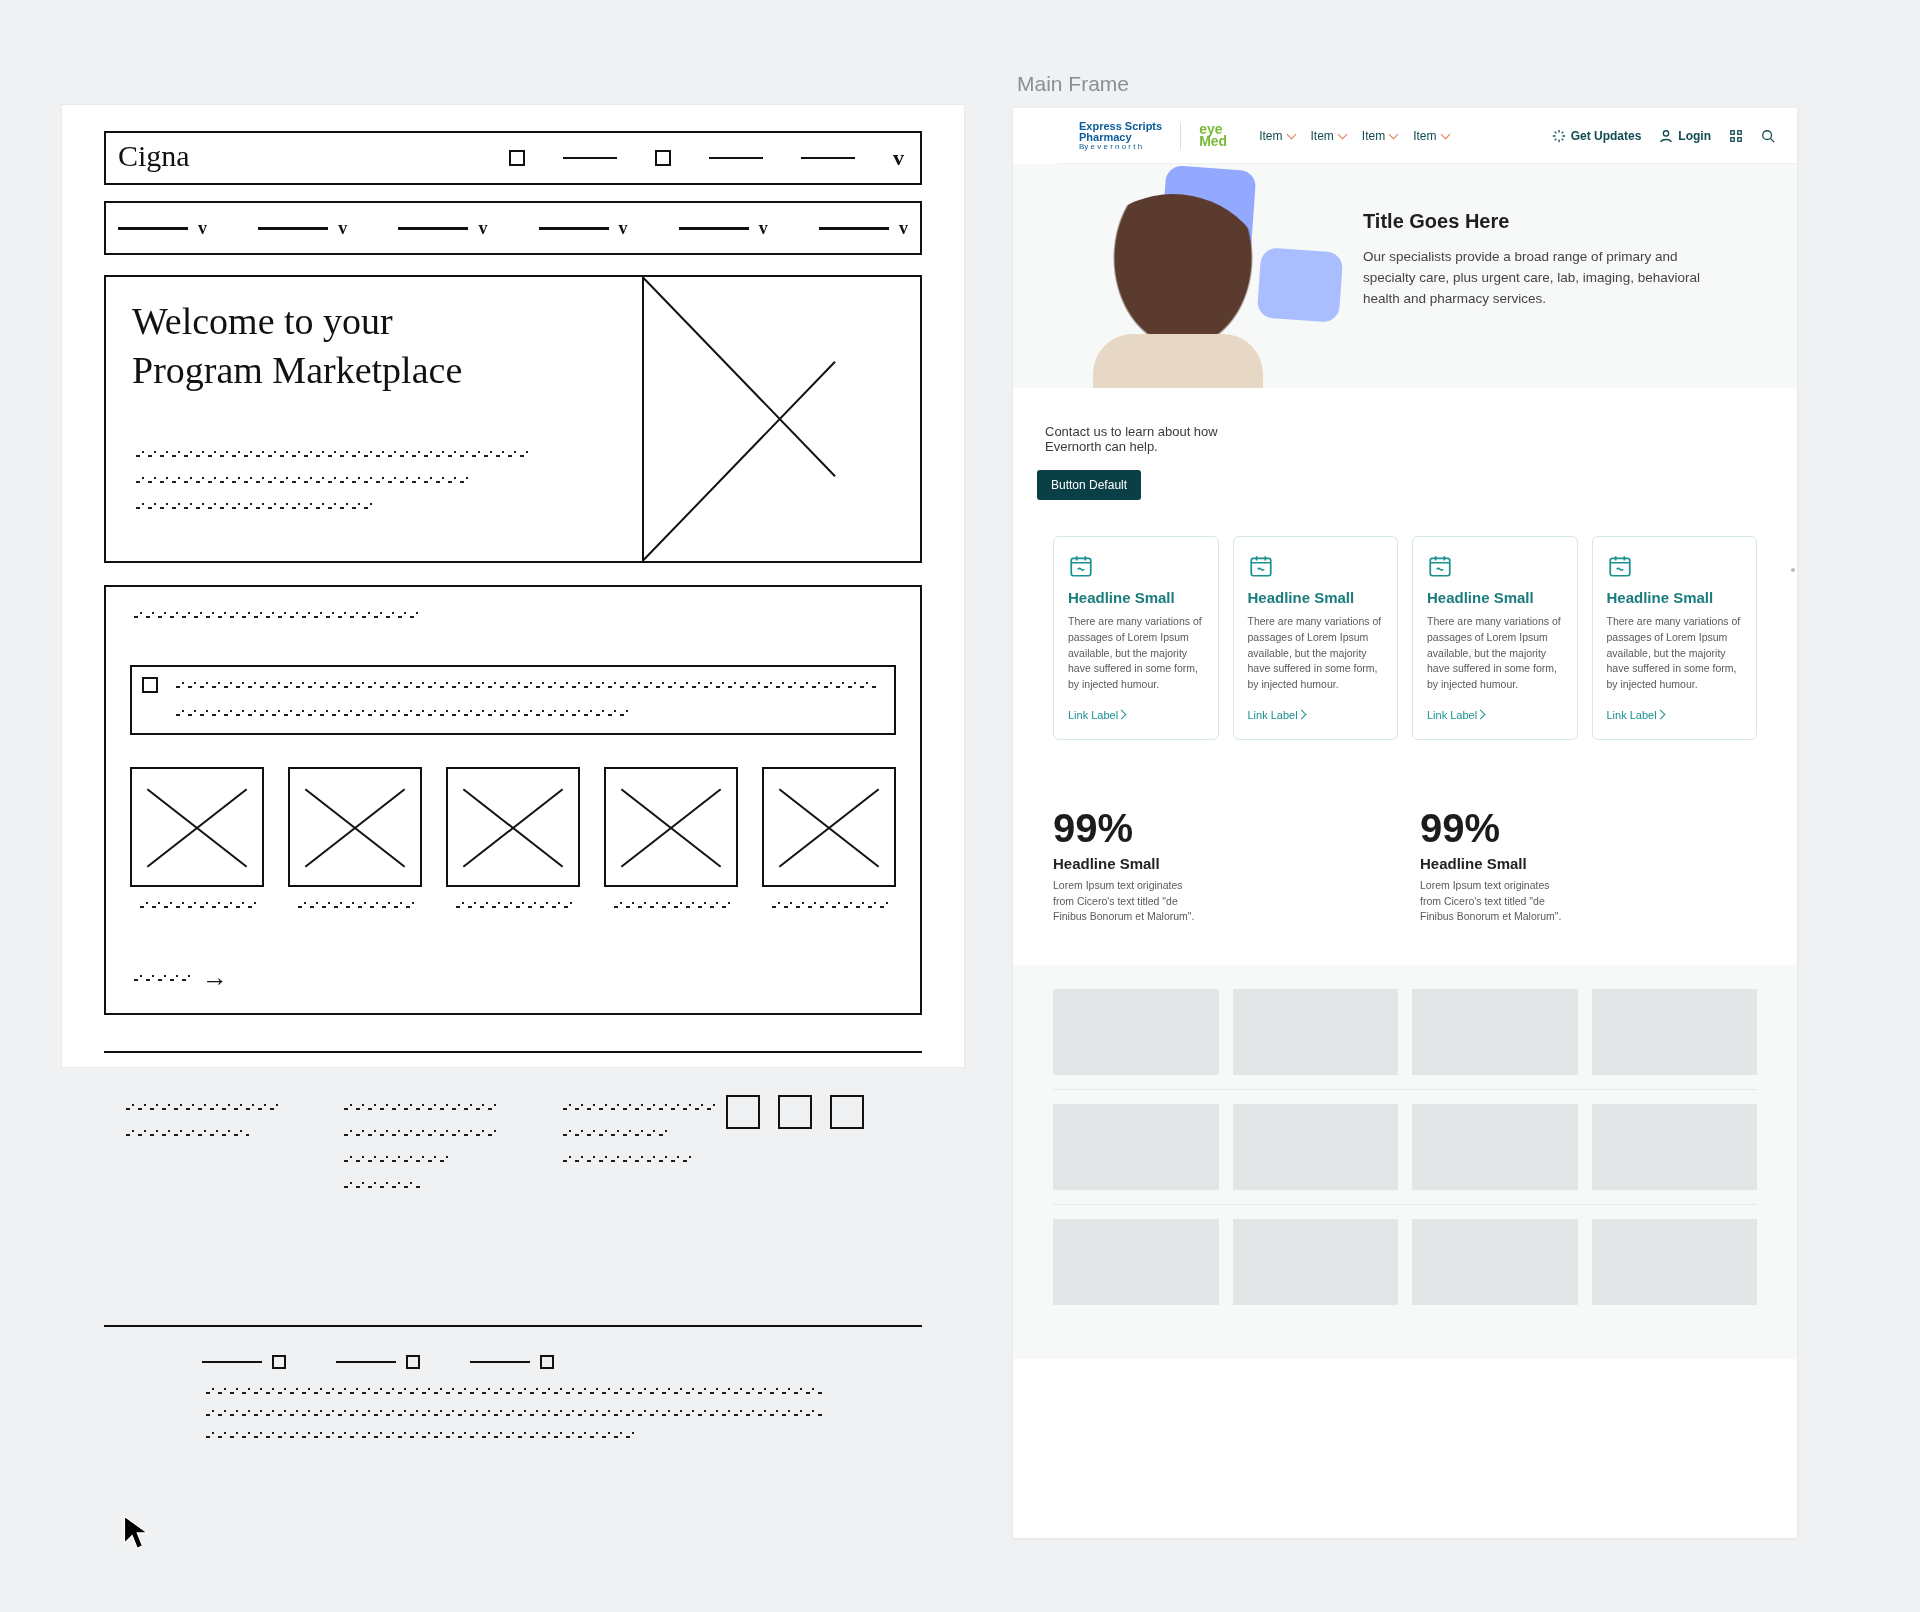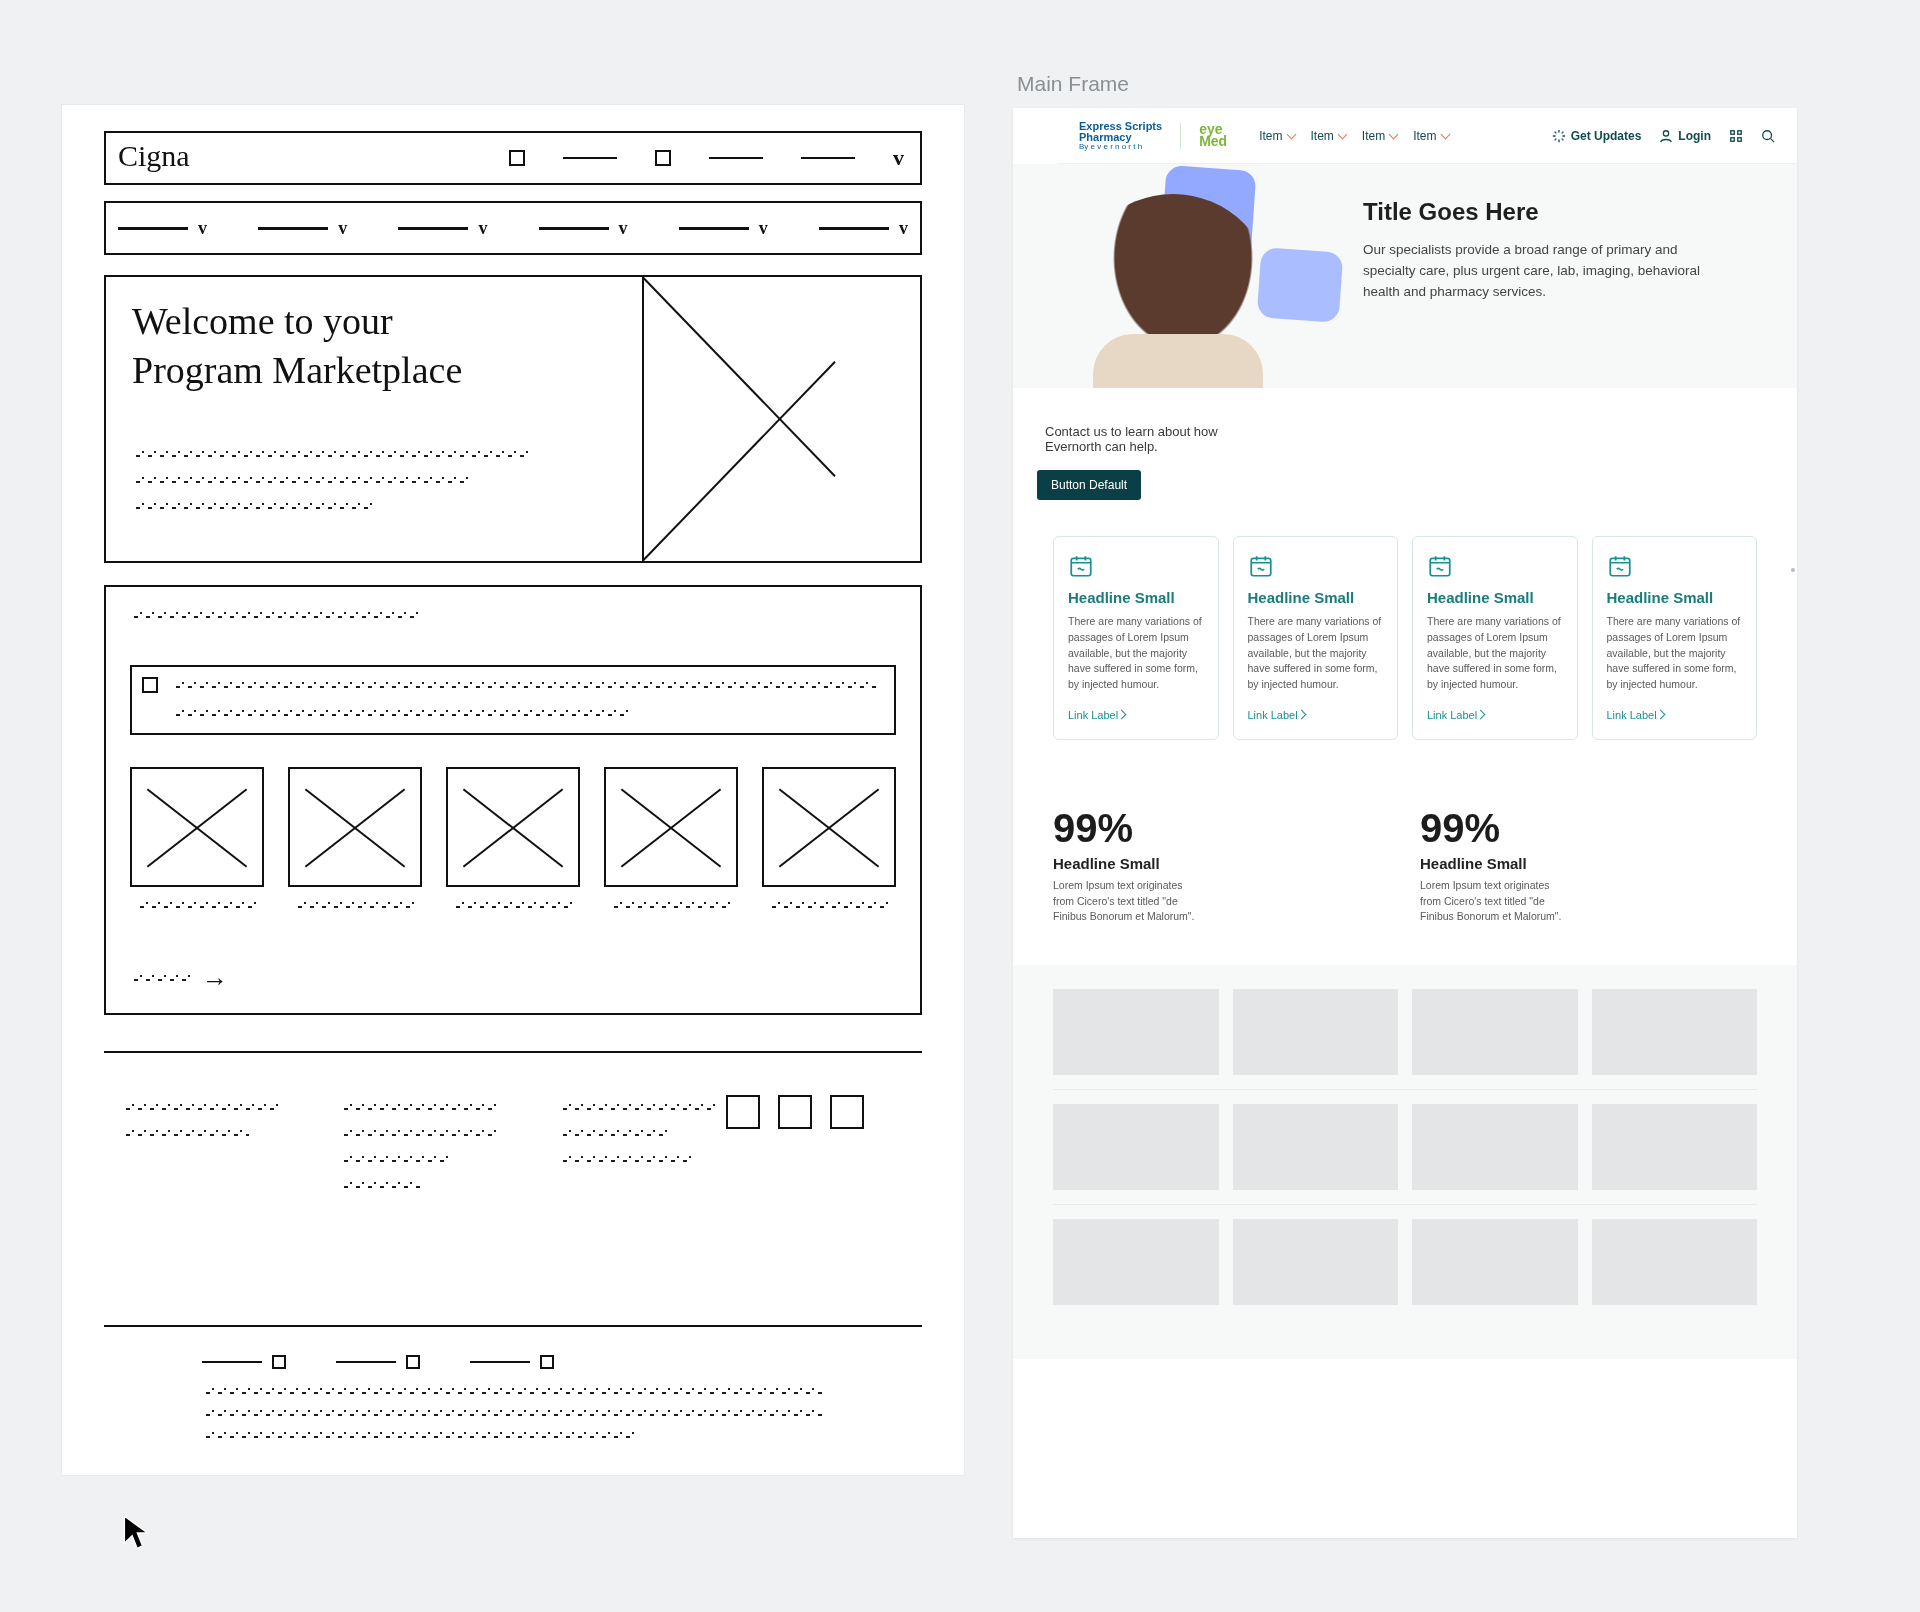--- a/index.html
+++ b/index.html
@@ -27,21 +27,21 @@
     font-family:-apple-system,Segoe UI,Helvetica,Arial,sans-serif;
     position:relative;
     overflow:hidden;
     color:var(--headerText);
   }
 
   
   .sketch{
     position:absolute;
     left:62px; top:105px;
-    width:902px; height:1370px;
+    width:902px; height:962px;
     background:#fff;
     box-shadow:0 0 0 1px rgba(0,0,0,.03);
   }
   .sk{font-family:"Comic Sans MS","Bradley Hand","Segoe Script",cursive;color:var(--ink);}
   .skbox{border:2.5px solid var(--ink);}
   .wavy{height:8px;background:
     repeating-linear-gradient(90deg,transparent 0 6px,transparent 6px 12px);
     position:relative;}
   .wavy::before{
     content:"";position:absolute;left:0;right:0;top:0;height:8px;
@@ -152,21 +152,21 @@
   .mock .hero .art .head{
     position:absolute;left:60px;bottom:-6px;width:200px;height:200px;
     background:radial-gradient(ellipse 70px 90px at 55% 32%,#5a3b2e 0 97%,transparent 100%);
     border-radius:50% 50% 0 0;
   }
   .mock .hero .art .head::after{
     content:"";position:absolute;left:20px;bottom:0;width:170px;height:60px;
     background:#e7d7c5;border-radius:40px 40px 0 0;
   }
   .mock .hero .copy{flex:1;padding:34px 28px 0 20px;}
-  .mock .hero .copy h1{margin:0 0 14px 0;font-size:24px;font-weight:800;color:#1f1f1f;}
+  .mock .hero .copy h1{margin:12px 0 14px 0;font-size:20px;font-weight:800;color:#1f1f1f;}
   .mock .hero .copy p{margin:0;font-size:13.5px;line-height:1.55;color:#444;max-width:340px;}
 
   
   .mock .convo{padding:22px 24px 26px;}
   .mock .convo h2{margin:0;font-size:26px;line-height:1.2;font-weight:800;color:#262626;max-width:230px;}
   .mock .convo p{margin:14px 8px 16px;font-size:13px;color:#3a3a3a;max-width:220px;}
   .btnTeal{display:inline-block;background:var(--darkTeal);color:#fff;border:none;border-radius:3px;font-size:12px;padding:8px 14px;cursor:pointer;}
 
   
   .mock .features{display:flex;gap:14px;padding:10px 40px 30px;}

